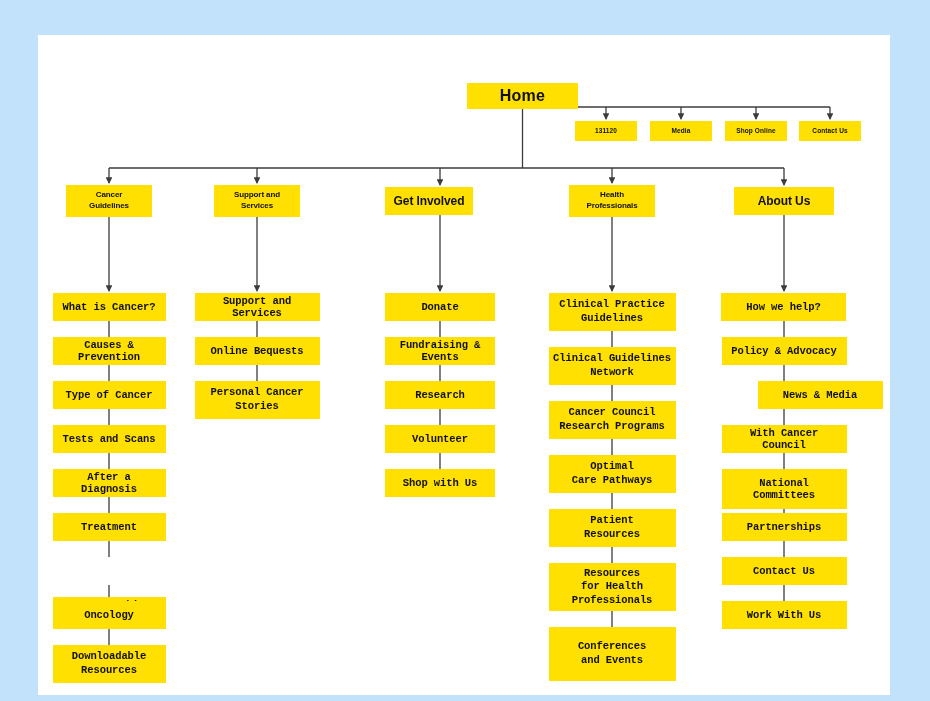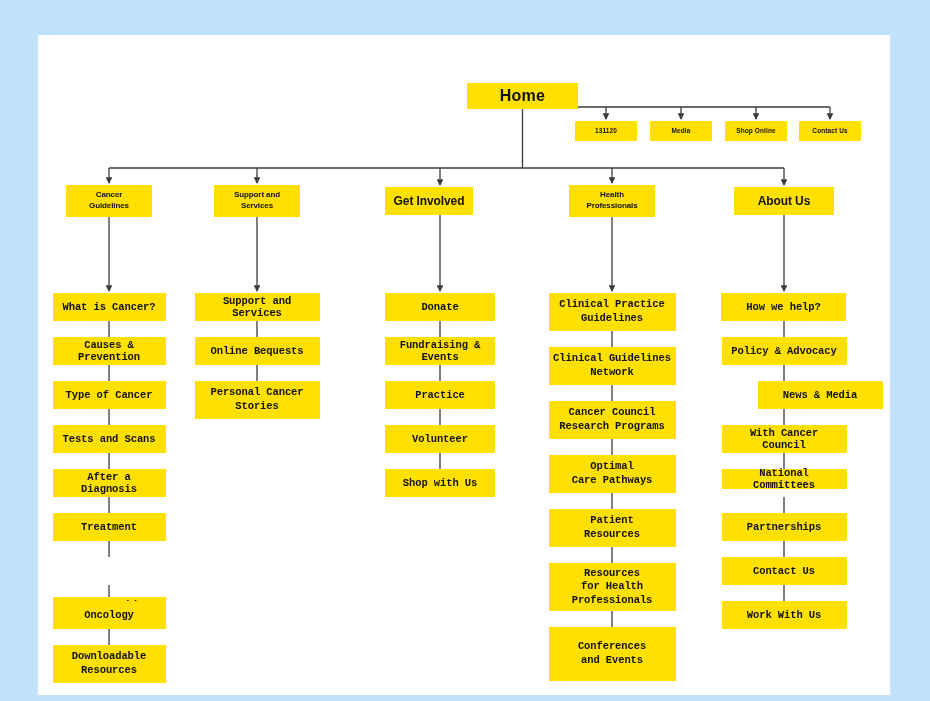--- a/index.html
+++ b/index.html
@@ -158,21 +158,21 @@
 Resources</div>
         <div class="node section-sm two-line" style="left: 176px; top: 150px; width: 86px; height: 32px;">Support and
 Services</div>
         <div class="node leaf" style="left: 156.5px; top: 258px; width: 125px; height: 28px;">Support and Services</div>
         <div class="node leaf" style="left: 156.5px; top: 302px; width: 125px; height: 28px;">Online Bequests</div>
         <div class="node leaf two-line" style="left: 156.5px; top: 346px; width: 125px; height: 38px;">Personal Cancer
 Stories</div>
         <div class="node section-lg" style="left: 347px; top: 152px; width: 88px; height: 28px;">Get Involved</div>
         <div class="node leaf" style="left: 347px; top: 258px; width: 110px; height: 28px;">Donate</div>
         <div class="node leaf" style="left: 347px; top: 302px; width: 110px; height: 28px;">Fundraising &amp; Events</div>
-        <div class="node leaf" style="left: 347px; top: 346px; width: 110px; height: 28px;">Practice</div>
+        <div class="node leaf" style="left: 347px; top: 346px; width: 110px; height: 28px;">Research</div>
         <div class="node leaf" style="left: 347px; top: 390px; width: 110px; height: 28px;">Volunteer</div>
         <div class="node leaf" style="left: 347px; top: 434px; width: 110px; height: 28px; text-align: center;">Shop with Us</div>
         <div class="node section-sm two-line" style="left: 531px; top: 150px; width: 86px; height: 32px;">Health
 Professionals</div>
         <div class="node leaf two-line" style="left: 510.5px; top: 258px; width: 127px; height: 38px;">Clinical Practice
 Guidelines</div>
         <div class="node leaf two-line" style="left: 510.5px; top: 312px; width: 127px; height: 38px;">Clinical Guidelines
 Network</div>
         <div class="node leaf two-line" style="left: 510.5px; top: 366px; width: 127px; height: 38px;">Cancer Council
 Research Programs</div>
@@ -183,19 +183,19 @@
         <div class="node leaf two-line" style="left: 510.5px; top: 528px; width: 127px; height: 48px;">Resources
 for Health
 Professionals</div>
         <div class="node leaf two-line" style="left: 510.5px; top: 592px; width: 127px; height: 54px;">Conferences
 and Events</div>
         <div class="node section-lg" style="left: 696px; top: 152px; width: 100px; height: 28px;">About Us</div>
         <div class="node leaf" style="left: 683px; top: 258px; width: 125px; height: 28px;">How we help?</div>
         <div class="node leaf" style="left: 683.5px; top: 302px; width: 125px; height: 28px;">Policy &amp; Advocacy</div>
         <div class="node leaf" style="left: 683.5px; top: 346px; width: 125px; height: 28px; margin-left: 36px;">News &amp; Media</div>
         <div class="node leaf" style="left: 683.5px; top: 390px; width: 125px; height: 28px;">With Cancer Council</div>
-        <div class="node leaf" style="left: 683.5px; top: 434px; width: 125px; height: 20px;">National Committees</div>
+        <div class="node leaf" style="left: 683.5px; top: 434px; width: 125px; height: 40px;">National Committees</div>
         <div class="node leaf" style="left: 683.5px; top: 478px; width: 125px; height: 28px;">Partnerships</div>
         <div class="node leaf" style="left: 683.5px; top: 522px; width: 125px; height: 28px;">Contact Us</div>
         <div class="node leaf" style="left: 683.5px; top: 566px; width: 125px; height: 28px;">Work With Us</div>
       </div>
   </div>
 </div>
 
 </body></html>

